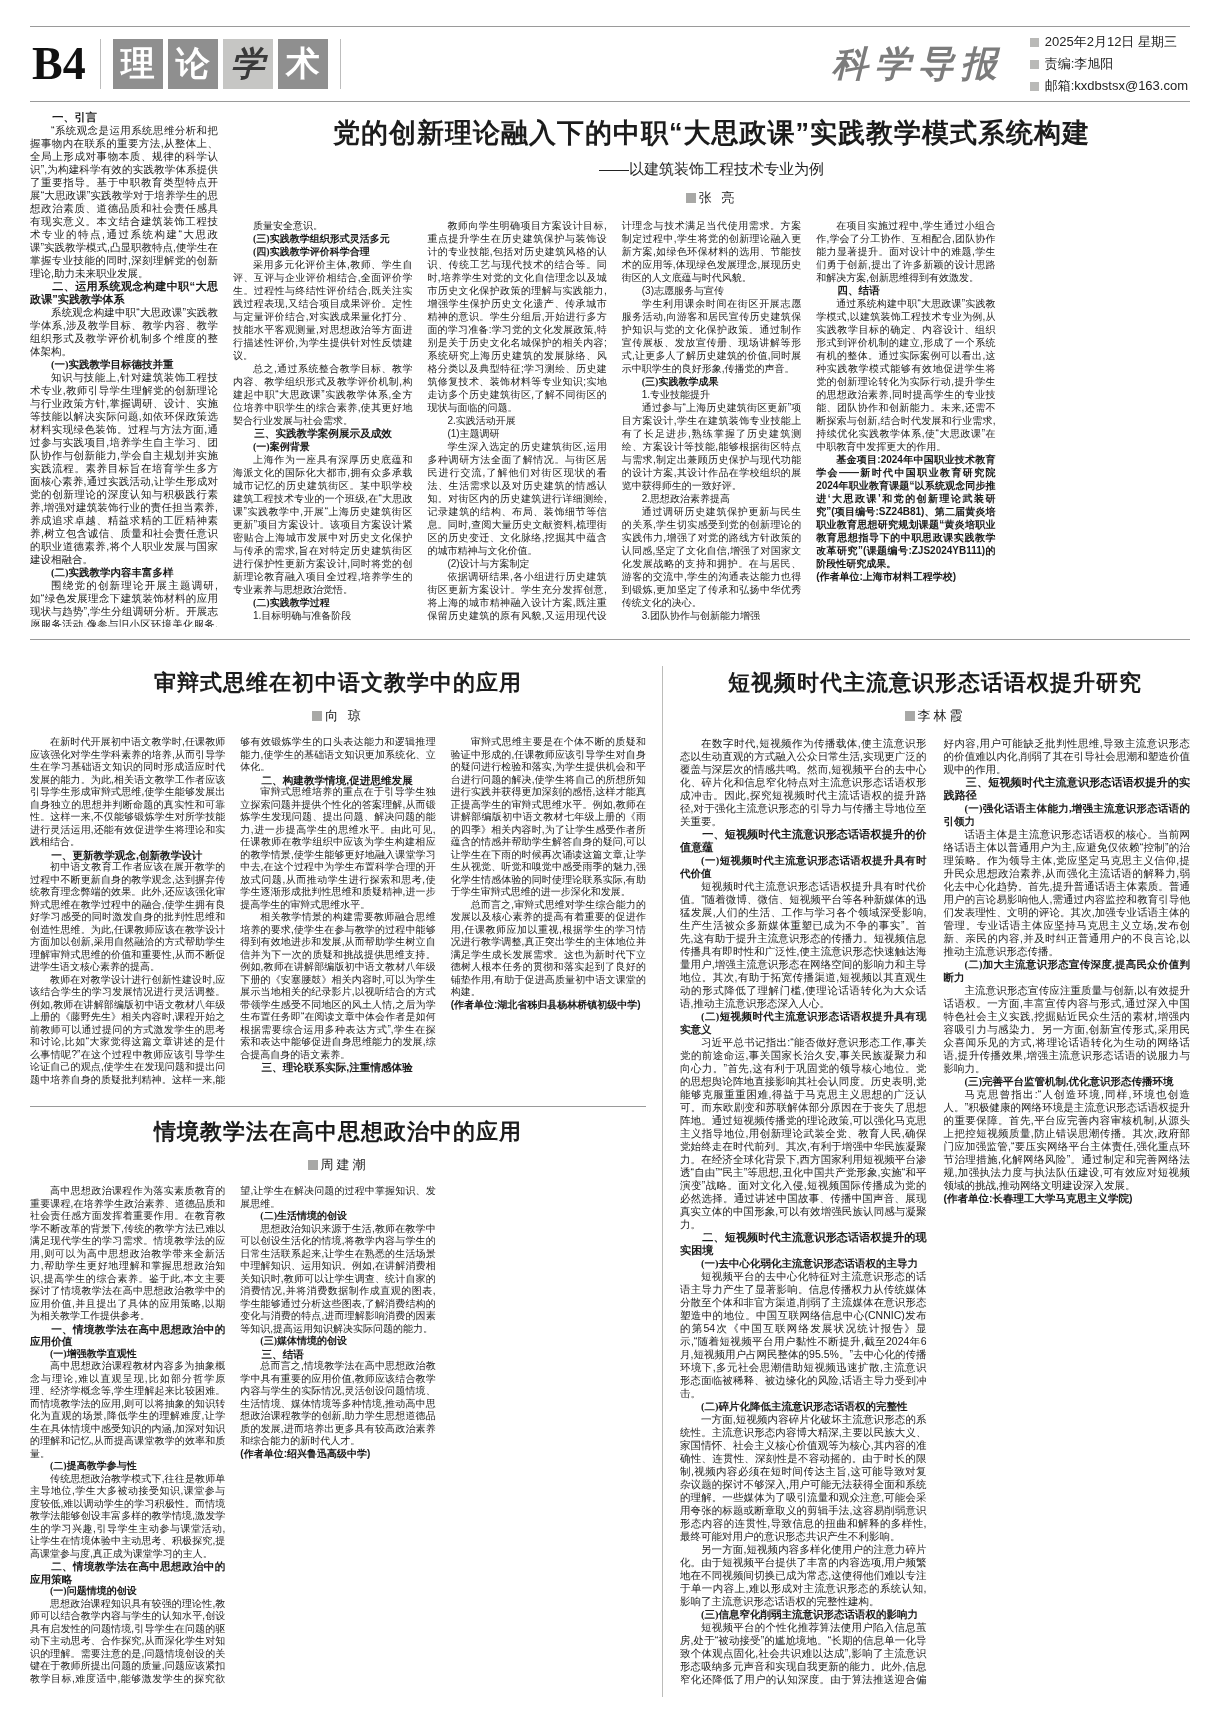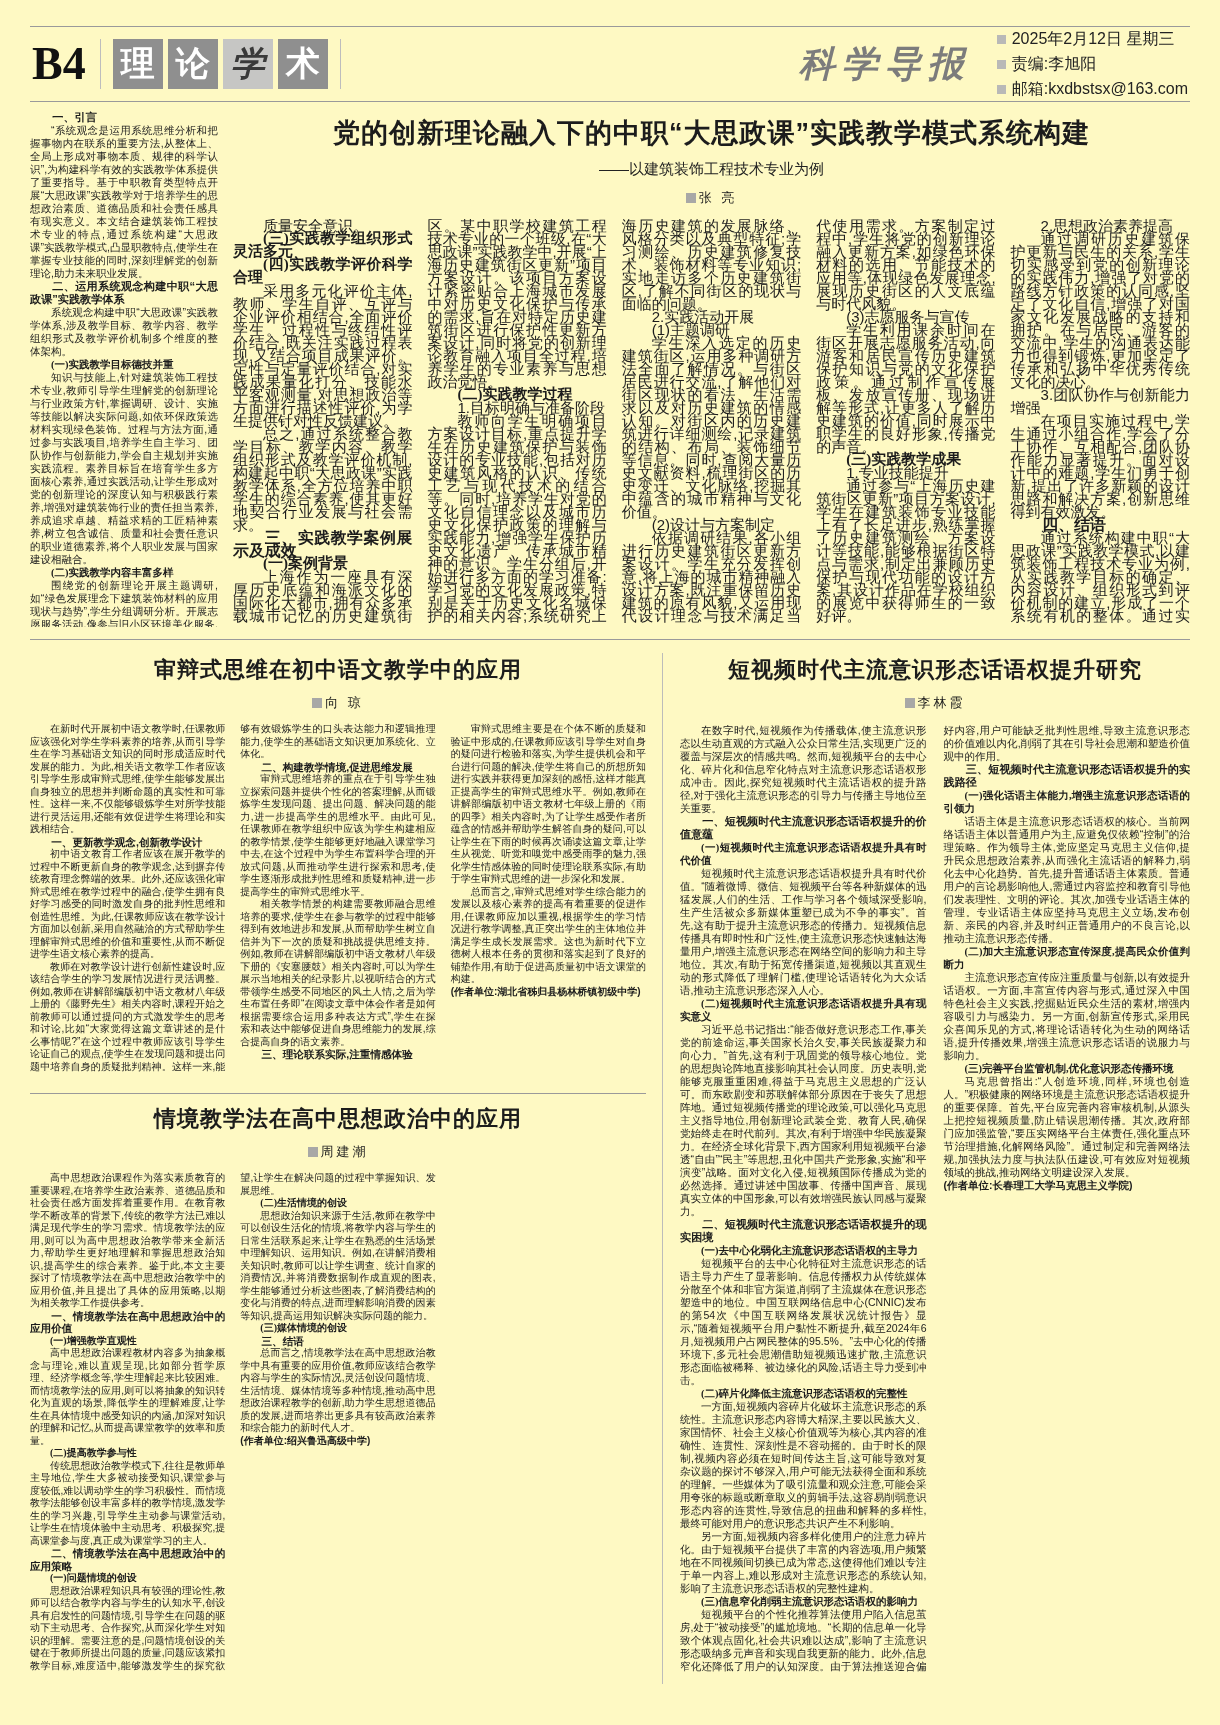--- a/index.html
+++ b/index.html
@@ -1,54 +1,54 @@
 <!DOCTYPE html>
 <html><head>
 <meta charset="utf-8">
 <style>
   html,body{margin:0;padding:0;background:#e8e8e4;}
-  .page{width:1220px;height:1725px;background:#fef9c3;margin:0 auto;position:relative;
+  .page{width:1220px;height:1725px;background:#ffffff;margin:0 auto;position:relative;
         box-sizing:border-box;padding:26px 30px 0 30px;color:#1c1c1c;
         font-family:"Liberation Sans","DejaVu Sans",sans-serif;}
   
   .hdr{border-top:1px solid #9a9a9a;border-bottom:1px solid #9a9a9a;height:76px;
        display:flex;align-items:center;justify-content:space-between;padding:6px 2px;box-sizing:border-box;}
   .hdr-left{display:flex;align-items:center;gap:14px;}
   .pageno{font-family:"Liberation Serif","DejaVu Serif",serif;font-size:46px;font-weight:bold;color:#111;line-height:1;}
   .logo{display:flex;gap:5px;padding:0 12px;border-left:1px solid #bdbdbd;border-right:1px solid #bdbdbd;}
   .logo .box{width:50px;height:50px;background:#8f8f8f;color:#fff;font-size:34px;font-weight:bold;
              display:flex;align-items:center;justify-content:center;}
   .logo .box.alt{background:#c6c6c4;color:#3a3a3a;font-family:"Liberation Serif","DejaVu Serif",serif;font-style:italic;}
   .hdr-right{display:flex;align-items:center;gap:26px;}
   .masthead{font-family:"Liberation Serif","DejaVu Serif",serif;font-style:italic;font-weight:bold;
             font-size:36px;color:#7c7c7c;letter-spacing:7px;}
-  .infos{display:flex;flex-direction:column;gap:4px;font-size:16px;color:#222;}
+  .infos{display:flex;flex-direction:column;gap:4px;font-size:13px;color:#222;}
   .info-line{display:flex;align-items:center;gap:6px;}
   .sq{width:9px;height:9px;background:#b9b9b7;flex:none;display:inline-block;}
   
   .copy p{margin:0;text-align:justify;}
   .t-p,.t-h3{text-indent:2em;}
   .t-h1{font-weight:bold;text-indent:2em;font-size:1.06em;}
   .t-h2{font-weight:bold;text-indent:2em;font-family:"Liberation Serif","DejaVu Serif",serif;}
   .t-fund{font-weight:bold;text-indent:2em;}
   .t-credit{font-weight:bold;text-align:right;}
   .byline{display:flex;align-items:center;justify-content:center;gap:3px;font-size:13px;letter-spacing:3px;}
   .byline .sq{width:10px;height:10px;background:#a8a8a6;}
   
   .a1{display:flex;gap:15px;height:516px;margin-top:9px;}
   .a1-left{width:188px;flex:none;height:100%;overflow:hidden;font-size:10.5px;line-height:13px;}
   .a1-right{flex:1;display:flex;flex-direction:column;min-width:0;}
   .a1-head{text-align:center;padding:4px 0 12px 0;}
   .a1-title{font-size:27px;font-weight:bold;margin:0;letter-spacing:1px;}
   .a1-sub{font-size:15px;margin-top:9px;color:#222;}
   .a1-head .byline{margin-top:10px;}
   .a1-body{flex:1;column-count:5;column-gap:15px;column-fill:auto;overflow:hidden;
-           font-size:15px;line-height:13px;}
-  
-  .lower{display:flex;border-top:1px solid #9a9a9a;margin-top:12px;padding-top:13px;}
+           font-size:10px;line-height:13px;}
+  
+  .lower{display:flex;border-top:1px solid #9a9a9a;margin-top:12px;padding-top:26px;}
   .half-l{width:632px;flex:none;padding-right:16px;box-sizing:border-box;}
   .vrule{width:1px;background:#bcbcba;flex:none;}
   .half-r{flex:1;padding-left:17px;min-width:0;}
   .art-head{text-align:center;}
   .art-title{font-size:22px;font-weight:bold;margin:2px 0 0 0;letter-spacing:1px;}
   .art-head .byline{margin-top:9px;}
   .a2-body{margin-top:11px;height:358px;column-count:3;column-gap:15px;column-fill:auto;
            overflow:hidden;font-size:10px;line-height:12.5px;}
   .mid-rule{border:none;border-top:1px solid #9a9a9a;margin:12px 0 10px 0;}
   .a4-body{margin-top:11px;height:512px;column-count:3;column-gap:15px;column-fill:auto;

